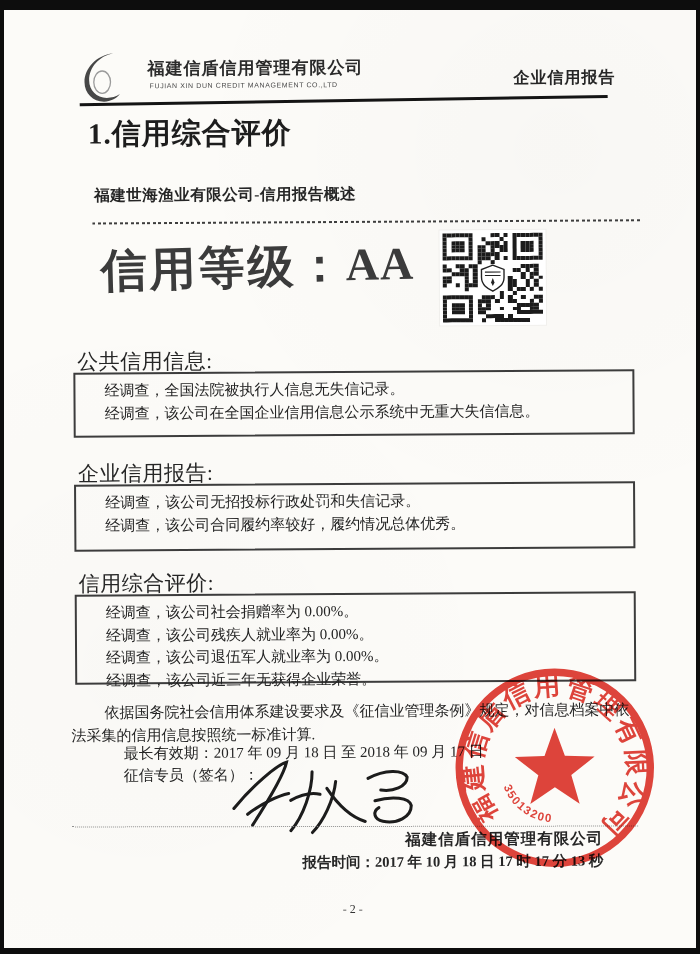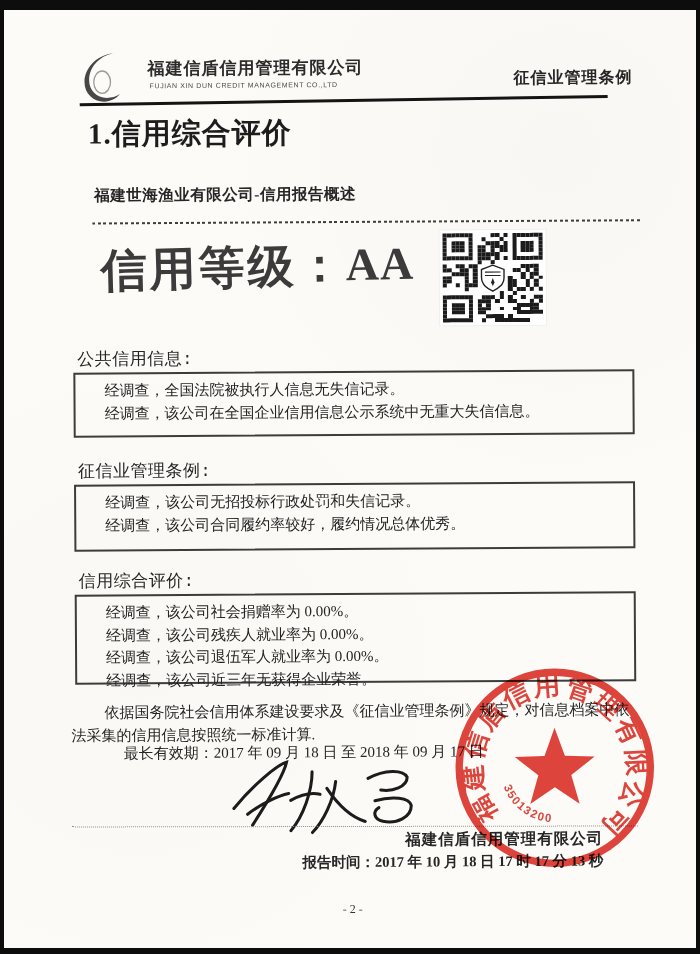--- a/index.html
+++ b/index.html
@@ -32,21 +32,21 @@
 
   
   .qr { position:absolute; left:437px; top:221px; width:106px; height:95px; background:#fff;
         padding:3px; box-shadow:0 0 0 1px rgba(0,0,0,0.04); }
   .qr-grid { position:relative; width:100%; height:100%; display:grid;
              grid-template-columns:repeat(23,1fr); grid-template-rows:repeat(23,1fr); }
   .qr-grid div.on { background:#1b1b1b; }
   .qr-shield { position:absolute; left:50%; top:50%; width:26px; height:28px; transform:translate(-50%,-50%); }
 
   
-  .sec-heading { position:absolute; font-size:17px; letter-spacing:0.5px; color:#262626;font-family:Liberation Mono, monospace; }
+  .sec-heading { position:absolute; font-size:21px; letter-spacing:0.5px; color:#262626; }
   .sec-box { position:absolute; left:70px; width:561px; border:2px solid #3c3c3c; background:transparent;
              padding:5px 10px 0 29px; font-size:15px; line-height:22.5px; color:#242424; }
   #box1 { top:361px; height:65px; }
   #box2 { top:473px; height:67px; }
   #box3 { top:583px; height:90px; }
   #h1 { left:74px; top:336px; }
   #h2 { left:74px; top:448px; }
   #h3 { left:74px; top:558px; }
 
   
@@ -69,21 +69,21 @@
   <div class="tilt">
 
     <svg class="logo" viewBox="0 0 60 56">
       <path fill-rule="evenodd" fill="#474747" d="M34,2 C16,4 3,18 3,33 C3,45 12,54 24,54 C31,54 37,51 41,46 C37,49 32,50 27,50 C16,50 8,42 8,31 C8,17 19,5 34,2 Z"></path>
       <ellipse cx="22" cy="33" rx="9" ry="12" fill="none" stroke="#9a9a9a" stroke-width="1.4"></ellipse>
     </svg>
     <div class="company-block">
       <div class="company-name">福建信盾信用管理有限公司</div>
       <div class="company-en">FUJIAN XIN DUN CREDIT MANAGEMENT CO.,LTD</div>
     </div>
-    <div class="report-type">征信业管理条例</div>
+    <div class="report-type">企业信用报告</div>
     <div class="header-rule"></div>
 
     <div class="doc-title">1.信用综合评价</div>
     <div class="doc-subtitle">福建世海渔业有限公司-信用报告概述</div>
     <div class="dash-rule"></div>
 
     <div class="rating"><span>信用等级：</span><span class="latin">AA</span></div>
     <div class="qr">
       <div class="qr-grid" id="qrgrid">
           <div class="on"></div>
@@ -622,36 +622,37 @@
         <path d="M15,16 l2,5 -2,4 -2,-4 z" fill="#222"></path>
       </svg>
     </div>
 
     <div class="sec-heading" id="h1">公共信用信息:</div>
     <div class="sec-box" id="box1">
       <div>经调查，全国法院被执行人信息无失信记录。</div>
       <div>经调查，该公司在全国企业信用信息公示系统中无重大失信信息。</div>
     </div>
 
-    <div class="sec-heading" id="h2">征信业管理条例:</div>
+    <div class="sec-heading" id="h2">企业信用报告:</div>
     <div class="sec-box" id="box2">
       <div>经调查，该公司无招投标行政处罚和失信记录。</div>
       <div>经调查，该公司合同履约率较好，履约情况总体优秀。</div>
     </div>
 
     <div class="sec-heading" id="h3">信用综合评价:</div>
     <div class="sec-box" id="box3">
       <div>经调查，该公司社会捐赠率为 0.00%。</div>
       <div>经调查，该公司残疾人就业率为 0.00%。</div>
       <div>经调查，该公司退伍军人就业率为 0.00%。</div>
       <div>经调查，该公司近三年无获得企业荣誉。</div>
     </div>
 
     <div class="basis">依据国务院社会信用体系建设要求及《征信业管理条例》规定，对信息档案中依法采集的信用信息按照统一标准计算.</div>
     <div class="validity">最长有效期：2017 年 09 月 18 日  至  2018 年 09 月 17 日</div>
+    <div class="signer">征信专员（签名）：</div>
 
     <svg class="signature" viewBox="0 0 200 100">
       <g fill="none" stroke="#1c1c1c" stroke-width="3.1" stroke-linecap="round">
         <path d="M6,60 C26,36 50,16 60,13 C57,27 38,57 25,77"></path>
         <path d="M20,66 C34,55 52,47 62,45"></path>
         <path d="M64,52 C75,46 86,44 94,46"></path>
         <path d="M86,23 C86,42 77,68 64,83"></path>
         <path d="M110,33 C108,52 97,74 86,85"></path>
         <path d="M101,40 C113,58 127,70 140,74"></path>
         <path d="M143,30 C160,21 179,21 183,29 C183,39 168,44 156,42"></path>

